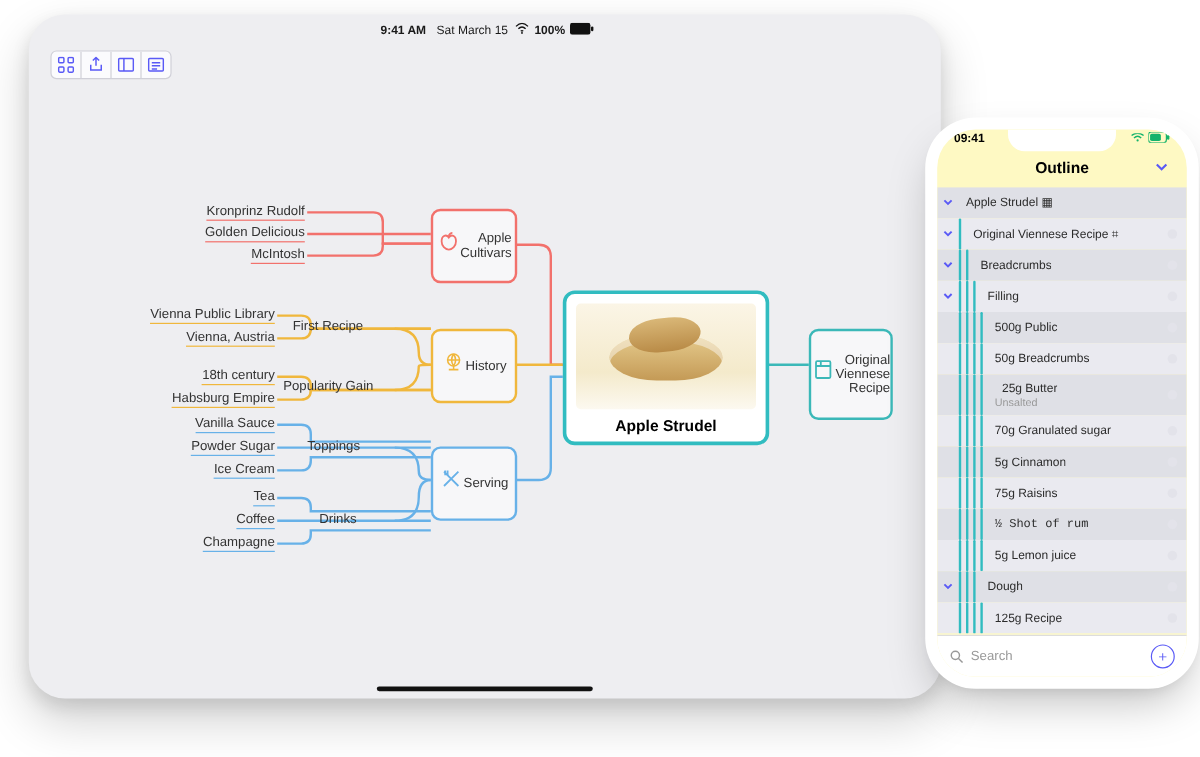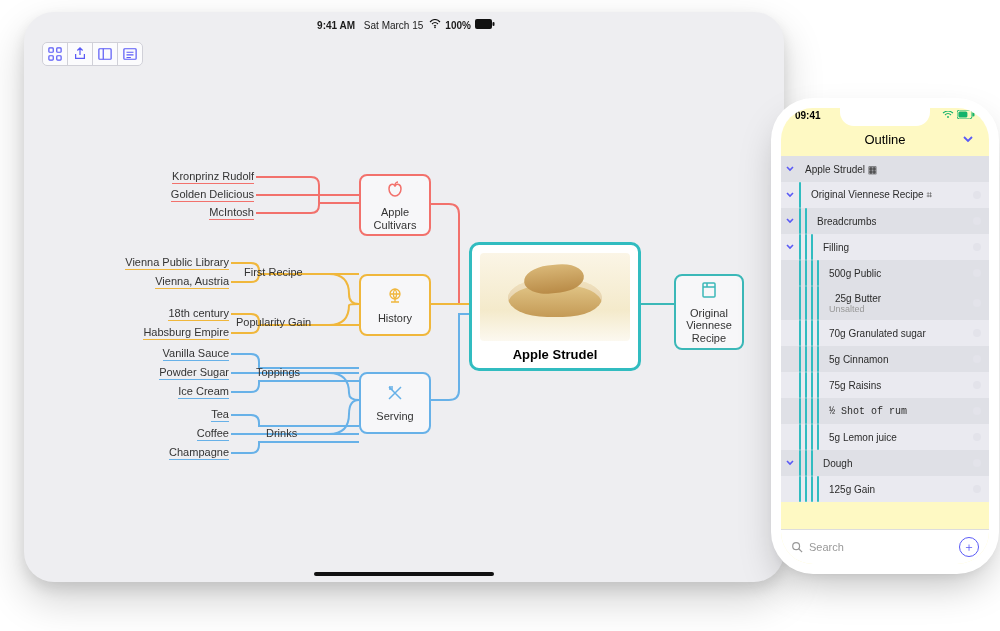--- a/index.html
+++ b/index.html
@@ -18,21 +18,21 @@
 .toolbar{position:absolute;top:30px;left:18px;display:flex;background:#fbfbfd;border:1px solid #d0d0d8;border-radius:5px;overflow:hidden}
 .toolbar .tbtn{width:24px;height:22px;display:flex;align-items:center;justify-content:center;border-right:1px solid #d0d0d8;color:#5a5af6}
 .toolbar .tbtn:last-child{border-right:none}
 .toolbar svg{width:14px;height:14px;stroke:currentColor;fill:none;stroke-width:1.4}
 
 .home-indicator{position:absolute;bottom:6px;left:50%;transform:translateX(-50%);width:180px;height:4px;background:#111;border-radius:4px}
 
 
 .canvas{position:absolute;left:10px;top:70px;right:10px;bottom:20px}
 
-.node{position:absolute;border-radius:8px;background:#f7f7f9;text-align:center;color:#333;display:flex;flex-direction:column;align-items:center;justify-content:center}
+.node{position:absolute;border-radius:8px;background:#f7f7f9;text-align:right;color:#333;display:flex;flex-direction:row;align-items:center;justify-content:center}
 .node .icon{margin-bottom:3px}
 .node .label{font-size:11px;line-height:1.1}
 
 
 .c-red{border:2px solid #f2716c}
 .c-yel{border:2px solid #f0b73c}
 .c-blu{border:2px solid #67b1e8}
 .c-teal{border:2px solid #3bb8b8}
 
 .center-card{position:absolute;border:3px solid #31bcc0;border-radius:10px;background:#fff;padding:8px 8px 6px;display:flex;flex-direction:column;align-items:center}
@@ -49,21 +49,21 @@
 .leaf.blu{border-color:#67b1e8}
 .sublabel{position:absolute;font-size:11px;color:#333;white-space:nowrap}
 
 .wires{position:absolute;left:0;top:0;width:100%;height:100%;pointer-events:none}
 .wires path{fill:none;stroke-width:2}
 
 
 .iphone{position:absolute;right:11px;top:108px;width:208px;height:456px;border-radius:32px;background:#fef9c3;box-shadow:0 0 0 10px #fff,0 18px 40px rgba(0,0,0,.28),0 6px 14px rgba(0,0,0,.16);overflow:hidden}
 .notch{position:absolute;top:0;left:50%;transform:translateX(-50%);width:90px;height:18px;background:#fff;border-radius:0 0 14px 14px}
 .iphone-status{position:absolute;top:2px;left:0;width:100%;display:flex;justify-content:space-between;padding:0 14px;box-sizing:border-box;font-size:10px;font-weight:600}
-.nav-title{position:absolute;top:24px;left:0;width:100%;text-align:center;font-size:13px;font-weight:400}
+.nav-title{position:absolute;top:24px;left:0;width:100%;text-align:center;font-size:13px;font-weight:700}
 .nav-chevron{position:absolute;top:24px;right:14px;color:#5a5af6}
 
 .list{position:absolute;top:48px;left:0;right:0;bottom:36px;overflow:hidden}
 .row{position:relative;height:26px;display:flex;align-items:center;font-size:10px;color:#2b2b2b}
 .row .chev{width:18px;display:flex;justify-content:center;color:#5a5af6}
 .row .stack{position:relative;height:100%;display:flex;align-items:center}
 .row .bar{position:absolute;top:0;bottom:0;width:2px;border-radius:2px}
 .row .dot{position:absolute;right:8px;width:8px;height:8px;border-radius:50%;background:#e3e3ea}
 .row .txt{white-space:nowrap;overflow:hidden;text-overflow:ellipsis}
 .row.alt{background:#dfe0e6}
@@ -292,20 +292,31 @@
           <div class="chev"></div>
           <div class="stack" style="width: 24px;">
             <div class="bar" style="left: 0px; background: rgb(49, 188, 192);"></div>
             <div class="bar" style="left: 6px; background: rgb(49, 188, 192);"></div>
             <div class="bar" style="left: 12px; background: rgb(49, 188, 192);"></div>
             <div class="bar" style="left: 18px; background: rgb(49, 188, 192);"></div>
           </div>
           <div class="txt" style="margin-left: 6px;">500g Public</div>
           <div class="dot"></div>
         </div>
+        <div class="row norm">
+          <div class="chev"></div>
+          <div class="stack" style="width: 24px;">
+            <div class="bar" style="left: 0px; background: rgb(49, 188, 192);"></div>
+            <div class="bar" style="left: 6px; background: rgb(49, 188, 192);"></div>
+            <div class="bar" style="left: 12px; background: rgb(49, 188, 192);"></div>
+            <div class="bar" style="left: 18px; background: rgb(49, 188, 192);"></div>
+          </div>
+          <div class="txt" style="margin-left: 6px;">50g Breadcrumbs</div>
+          <div class="dot"></div>
+        </div>
         <div class="row alt" style="height: 34px;">
           <div class="chev"></div>
           <div class="stack" style="width: 24px;">
             <div class="bar" style="left: 0px; background: rgb(49, 188, 192);"></div>
             <div class="bar" style="left: 6px; background: rgb(49, 188, 192);"></div>
             <div class="bar" style="left: 12px; background: rgb(49, 188, 192);"></div>
             <div class="bar" style="left: 18px; background: rgb(49, 188, 192);"></div>
           </div>
           <div style="margin-left: 6px;">
             <div class="txt" style="margin-left: 6px;">25g Butter</div>
@@ -383,21 +394,21 @@
           <div class="dot"></div>
         </div>
         <div class="row norm">
           <div class="chev"></div>
           <div class="stack" style="width: 24px;">
             <div class="bar" style="left: 0px; background: rgb(49, 188, 192);"></div>
             <div class="bar" style="left: 6px; background: rgb(49, 188, 192);"></div>
             <div class="bar" style="left: 12px; background: rgb(49, 188, 192);"></div>
             <div class="bar" style="left: 18px; background: rgb(49, 188, 192);"></div>
           </div>
-          <div class="txt" style="margin-left: 6px;">125g Gain</div>
+          <div class="txt" style="margin-left: 6px;">125g Recipe</div>
           <div class="dot"></div>
         </div>
       </div>
 
   <div class="search">
     <svg viewBox="0 0 14 14" fill="none" stroke="#999" stroke-width="1.4">
           <circle cx="6" cy="6" r="4"></circle>
           <path d="M9 9l4 4"></path>
         </svg>
     <span>Search</span>

